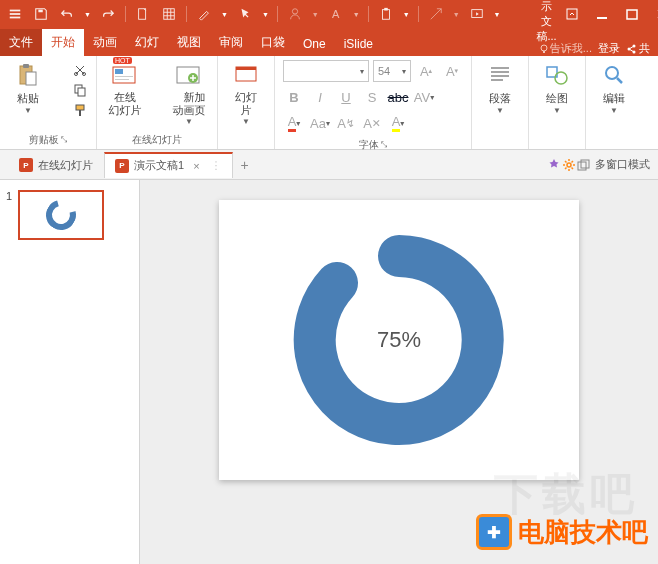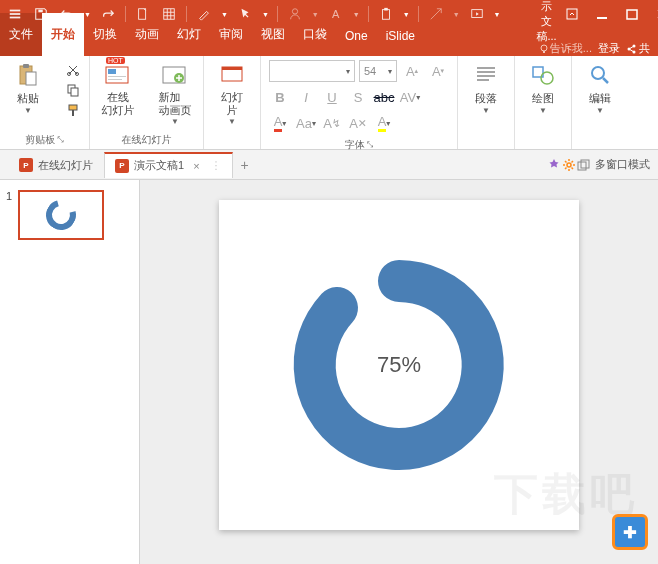--- a/index.html
+++ b/index.html
@@ -10,29 +10,29 @@
     .qat { display: flex; align-items: center; gap: 8px; padding: 0 6px; }
     .qat-item { width: 18px; height: 18px; display: flex; align-items: center; justify-content: center; opacity: 0.9; }
     .qat-item svg { width: 14px; height: 14px; }
     .qat-sep { width: 1px; height: 16px; background: rgba(255,255,255,0.3); }
     .title-text { flex: 1; text-align: center; padding-left: 30px; }
     .winctrl { display: flex; }
     .winctrl-btn { width: 30px; height: 28px; display: flex; align-items: center; justify-content: center; }
     
     
     .ribbon-tabs { height: 28px; background: #d24726; display: flex; align-items: flex-end; color: #fff; font-size: 12px; }
-    .tab { padding: 13px 9px; cursor: pointer; }
-    .tab.active { background: #fff; color: #d24726; font-weight: bold; }
+    .tab { padding: 5px 9px; cursor: pointer; }
+    .tab.active { background: #fff; color: #d24726; }
     .tab-right { margin-left: auto; display: flex; align-items: center; gap: 6px; padding-right: 8px; color: #f5c8bb; font-size: 11px; }
     .tellme { display: flex; align-items: center; gap: 0; }
     
     
     .ribbon { height: 94px; background: #fff; border-bottom: 1px solid #d4d4d4; display: flex; }
     .group { border-right: 1px solid #e1e1e1; padding: 3px 6px 0 6px; display: flex; flex-direction: column; }
-    .group-content { flex: 1; display: flex; align-items: flex-start; gap: 13px; }
+    .group-content { flex: 1; display: flex; align-items: flex-start; gap: 20px; }
     .group-label { font-size: 10px; color: #666; text-align: center; padding: 2px 0; display: flex; align-items: center; justify-content: center; gap: 2px; }
     .bigbtn { display: flex; flex-direction: column; align-items: center; width: 44px; font-size: 11px; color: #444; padding-top: 2px; }
     .bigbtn-icon { width: 28px; height: 28px; display: flex; align-items: center; justify-content: center; margin-bottom: 2px; }
     .smallcol { display: flex; flex-direction: column; gap: 2px; padding-top: 2px; }
     .smallbtn { width: 20px; height: 18px; display: flex; align-items: center; justify-content: center; }
     
     
     .font-group { padding: 4px 8px 0 8px; }
     .font-row { display: flex; gap: 4px; margin-bottom: 4px; align-items: center; }
     .font-select { border: 1px solid #c8c8c8; height: 22px; font-size: 11px; padding: 0 4px; background: #fff; display: flex; align-items: center; justify-content: space-between; color: #888; }
@@ -51,21 +51,21 @@
     
     
     .editor { display: flex; height: 384px; background: #eee; }
     .thumbs { width: 140px; background: #fff; border-right: 1px solid #d4d4d4; padding: 10px 6px; }
     .thumb-item { display: flex; gap: 6px; }
     .thumb-num { font-size: 11px; color: #444; }
     .thumb { width: 86px; height: 50px; border: 2px solid #d24726; background: #fff; display: flex; align-items: center; justify-content: center; }
     .thumb-arc { width: 30px; height: 30px; border: 6px solid #4a7fb5; border-top-color: transparent; border-radius: 50%; transform: rotate(30deg); }
     
     .canvas-area { flex: 1; display: flex; align-items: flex-start; justify-content: center; padding-top: 20px; overflow: hidden; }
-    .slide { width: 360px; height: 330px; background: #fff; box-shadow: 0 2px 6px rgba(0,0,0,0.25); position: relative; display: flex; align-items: center; justify-content: center; }
+    .slide { width: 360px; height: 280px; background: #fff; box-shadow: 0 2px 6px rgba(0,0,0,0.25); position: relative; display: flex; align-items: center; justify-content: center; }
     .arc-wrap { position: relative; width: 220px; height: 220px; }
     .arc-label { position: absolute; top: 50%; left: 50%; transform: translate(-50%, -50%); font-size: 22px; color: #555; }
     
     
     .watermark { position: absolute; right: 10px; bottom: 14px; font-size: 26px; font-weight: bold; color: #ff6600; display: flex; align-items: center; gap: 6px; }
     .wm-icon { width: 36px; height: 36px; background: #3a8bd8; border-radius: 6px; border: 3px solid #ff8c1a; display: flex; align-items: center; justify-content: center; color: #fff; font-size: 16px; }
     .watermark-bg { position: absolute; right: 20px; bottom: 40px; font-size: 44px; font-weight: bold; color: rgba(0,0,0,0.05); letter-spacing: 4px; }
     
     .dd { font-size: 8px; color: #666; }
     .chevd { font-size: 7px; }
@@ -180,25 +180,24 @@
         <svg width="12" height="12">
           <path d="M2 2l8 8M10 2l-8 8" stroke="#fff" stroke-width="1.5"></path>
         </svg>
       </div>
   </div>
 </div>
 
 <div class="ribbon-tabs">
   <div class="tab" style="background:#b83c1e">文件</div>
   <div class="tab active">开始</div>
-  <div class="tab">切换</div>
   <div class="tab">动画</div>
   <div class="tab">幻灯</div>
+  <div class="tab">视图</div>
   <div class="tab">审阅</div>
-  <div class="tab">视图</div>
   <div class="tab">口袋</div>
   <div class="tab">One</div>
   <div class="tab">iSlide</div>
   <div class="tab-right">
     <div class="tellme">
       <svg width="12" height="12">
           <circle cx="6" cy="5" r="3" fill="none" stroke="#f5c8bb"></circle>
           <rect x="5" y="8" width="2" height="2" fill="#f5c8bb"></rect>
         </svg>
       <span>告诉我...</span>
@@ -275,21 +274,21 @@
 幻灯片</span>
       </div>
       <div class="bigbtn">
         <div class="bigbtn-icon">
             <svg width="28" height="24" viewBox="0 0 28 24">
               <rect x="2" y="4" width="22" height="16" fill="#fff" stroke="#888"></rect>
               <circle cx="18" cy="15" r="5" fill="#7fba5a"></circle>
               <path d="M18 12v6M15 15h6" stroke="#fff" stroke-width="1.5"></path>
             </svg>
           </div>
-        <span style="white-space:pre;text-align:left;line-height:1.2">新加
+        <span style="white-space:pre;text-align:right;line-height:1.2">新加
 动画页</span>
           <span class="dd">▼</span>
       </div>
     </div>
     <div class="group-label">在线幻灯片</div>
   </div>
 
   <div class="group">
     <div class="group-content">
       <div class="bigbtn">
@@ -442,13 +441,14 @@
         </svg>
         <div class="arc-label">75%</div>
       </div>
     </div>
   </div>
 </div>
 
 <div class="watermark-bg">下载吧</div>
 <div class="watermark">
   <div class="wm-icon">✚</div>
+  <span>电脑技术吧</span>
 </div>
 
 </body></html>

